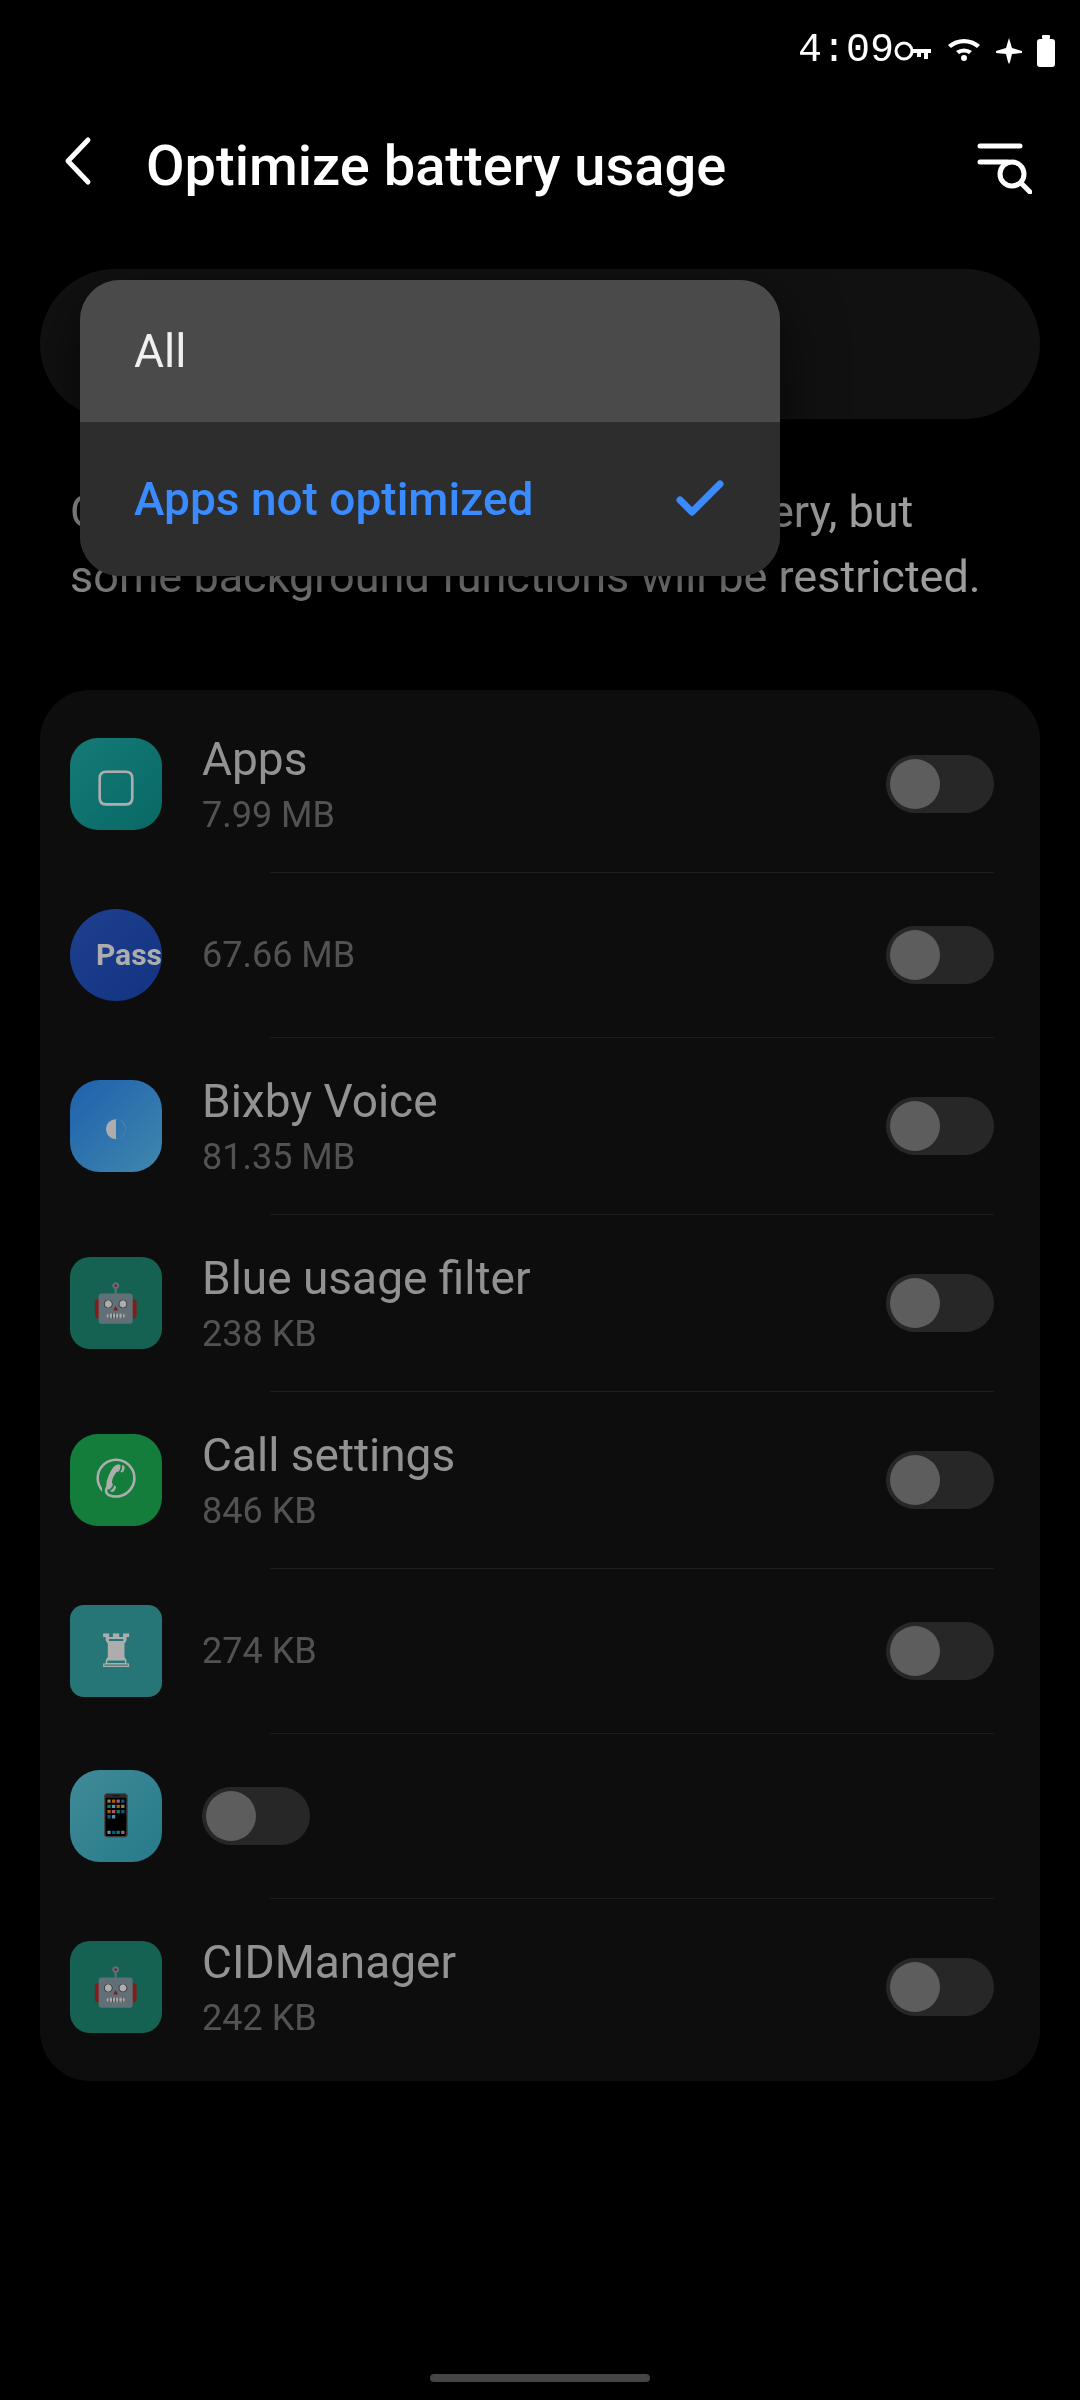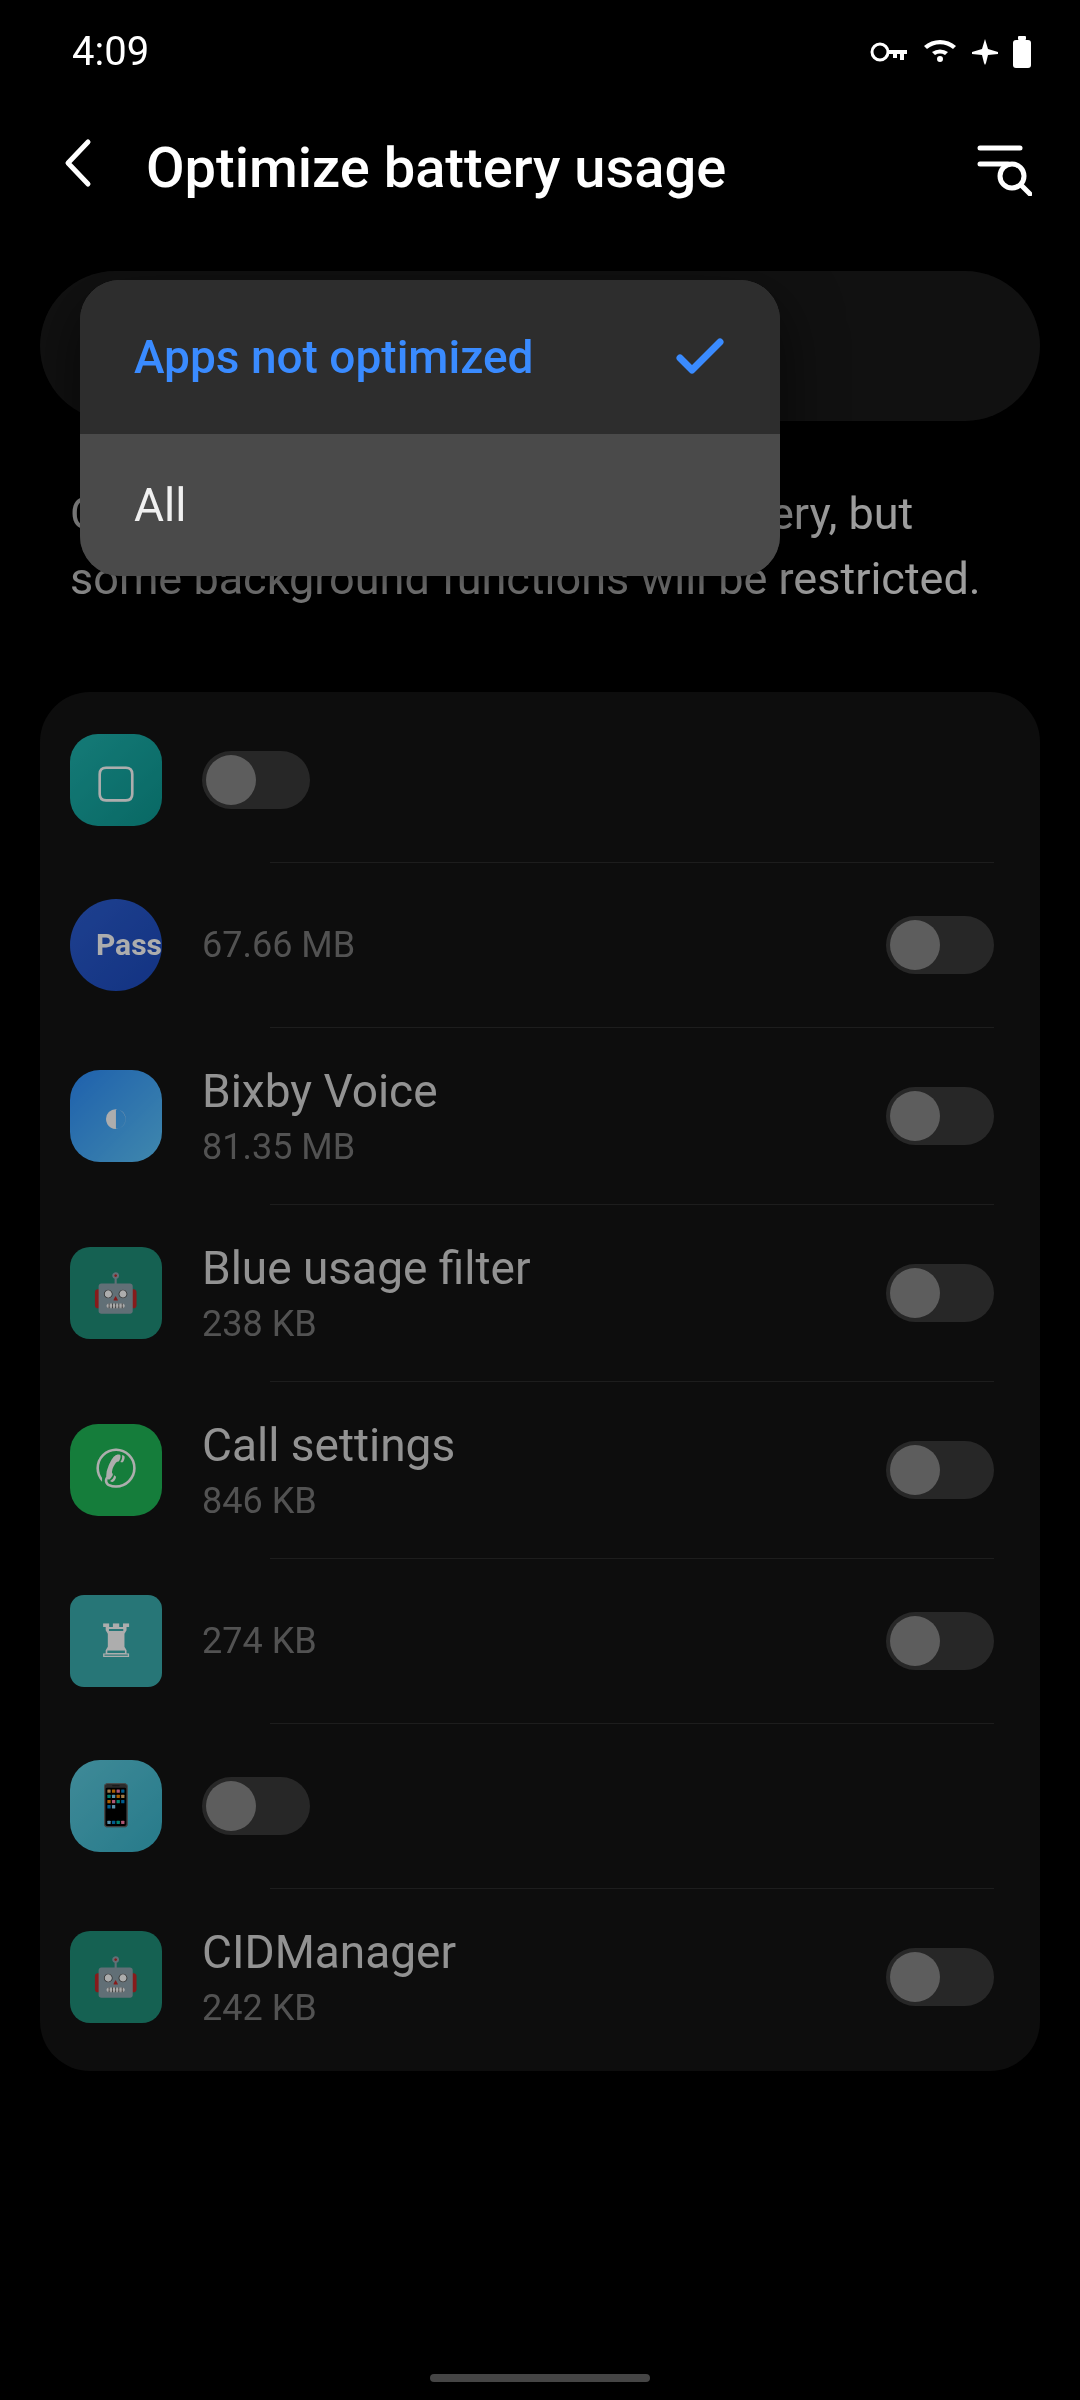--- a/index.html
+++ b/index.html
@@ -12,25 +12,26 @@
       width: 1080px;
       height: 2400px;
       background: #000;
       color: #fff;
       font-family: -apple-system, BlinkMacSystemFont, 'Segoe UI', Roboto, sans-serif;
       overflow: hidden;
       position: relative;
     }
     .status-bar {
       display: flex;
-      justify-content: space-between;
-      align-items: center;
-      padding: 28px 48px 20px 72px;
+      justify-content: flex-end;
+      align-items: center;
+      padding: 28px 24px 20px 72px;
       font-size: 40px;
       font-weight: 400;
+      font-family: Liberation Mono, monospace;
     }
     .status-right {
       display: flex;
       align-items: center;
       gap: 12px;
     }
     .status-icon {
       display: inline-flex;
       align-items: center;
       justify-content: center;
@@ -245,20 +246,24 @@
 <div class="filter-chip-bar"></div>
 
 <div class="description">Optimized apps will save more battery, but some background functions will be restricted.</div>
 
 <div class="list-container">
 
   <div class="list-row">
     <div class="app-icon ic-apps">
         <span>▢</span>
       </div>
+    <div class="app-text">
+      <span class="app-name">Apps</span>
+      <span class="app-size">7.99 MB</span>
+    </div>
     <div class="toggle"></div>
   </div>
   <div class="divider"></div>
 
   <div class="list-row">
     <div class="app-icon ic-pass">
         <span>Pass</span>
       </div>
     <div class="app-text">
       <span class="app-size">67.66 MB</span>
@@ -331,26 +336,26 @@
       <span class="app-size">242 KB</span>
     </div>
     <div class="toggle"></div>
   </div>
 
 </div>
 
 <div class="dim-overlay"></div>
 
 <div class="dropdown">
+  <div class="dropdown-item normal">
+    <span>All</span>
+  </div>
   <div class="dropdown-item selected">
     <span>Apps not optimized</span>
     <span class="check">
       <svg width="52" height="40" viewBox="0 0 52 40" fill="none">
           <path d="M6 22l12 12L46 6" stroke="#3a8bff" stroke-width="7" stroke-linecap="round" stroke-linejoin="round"></path>
         </svg>
     </span>
   </div>
-  <div class="dropdown-item normal">
-    <span>All</span>
-  </div>
 </div>
 
 <div class="home-indicator"></div>
 
 </body></html>

